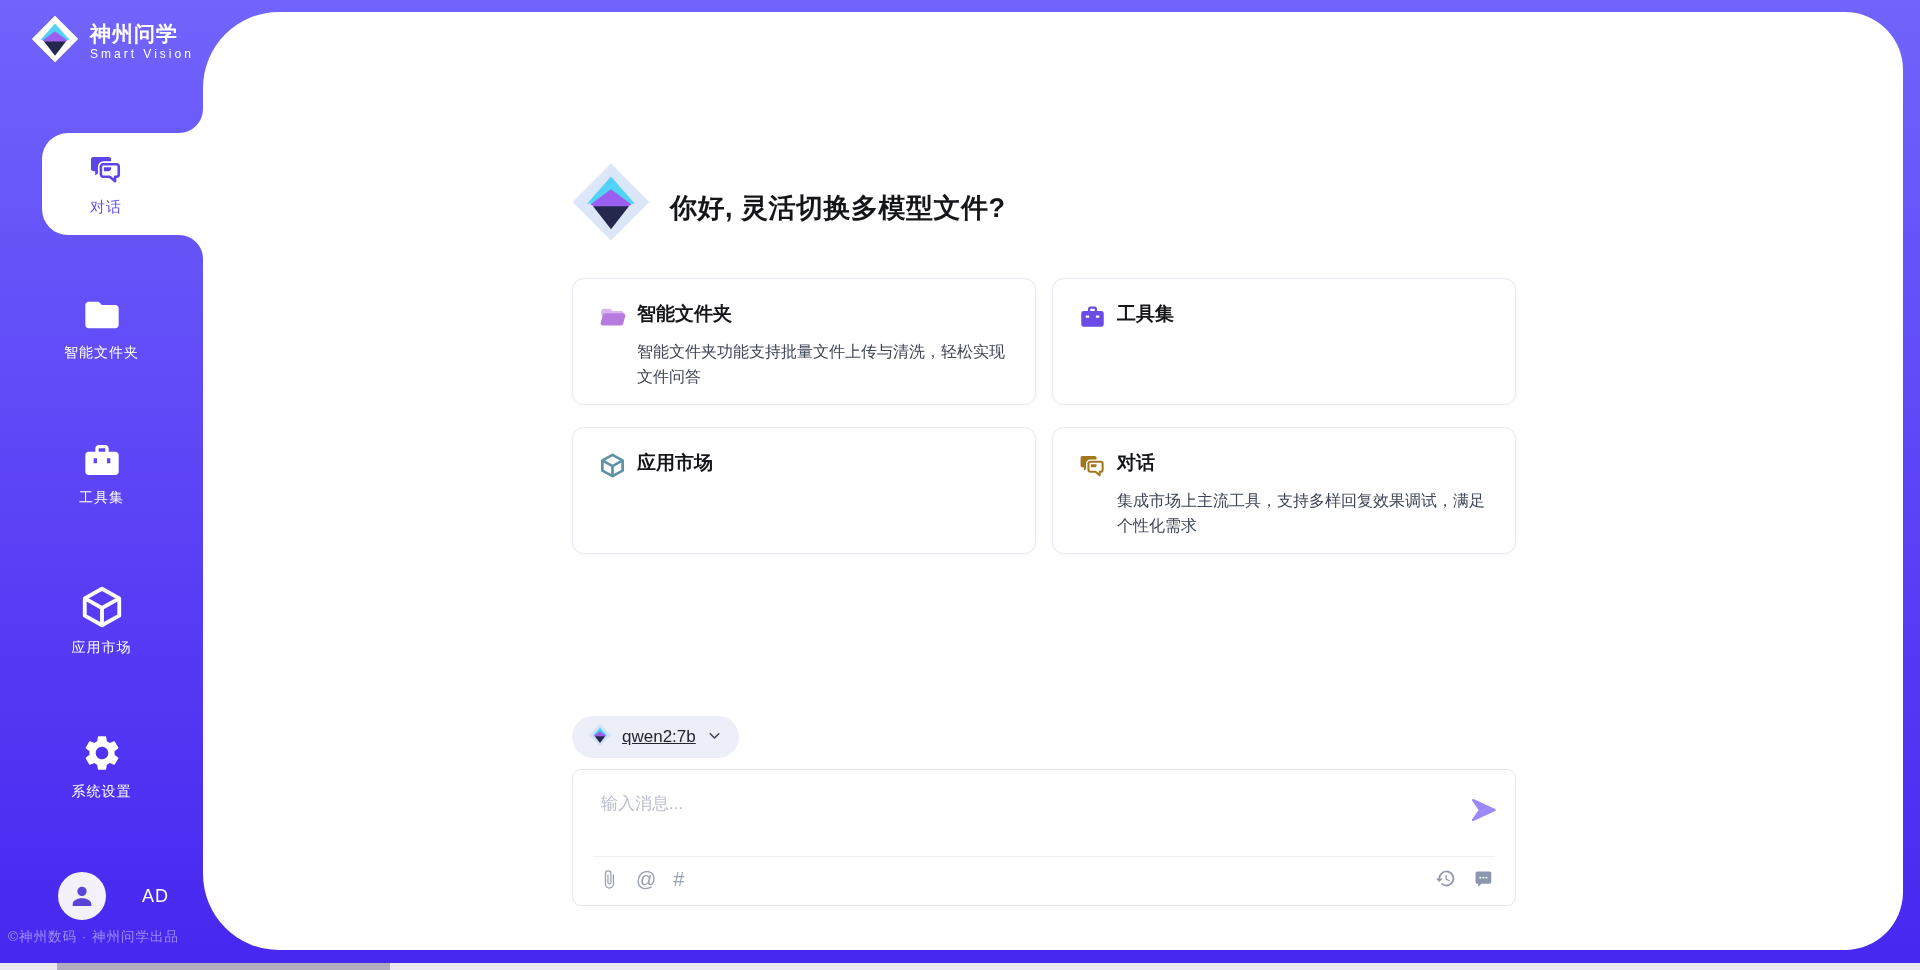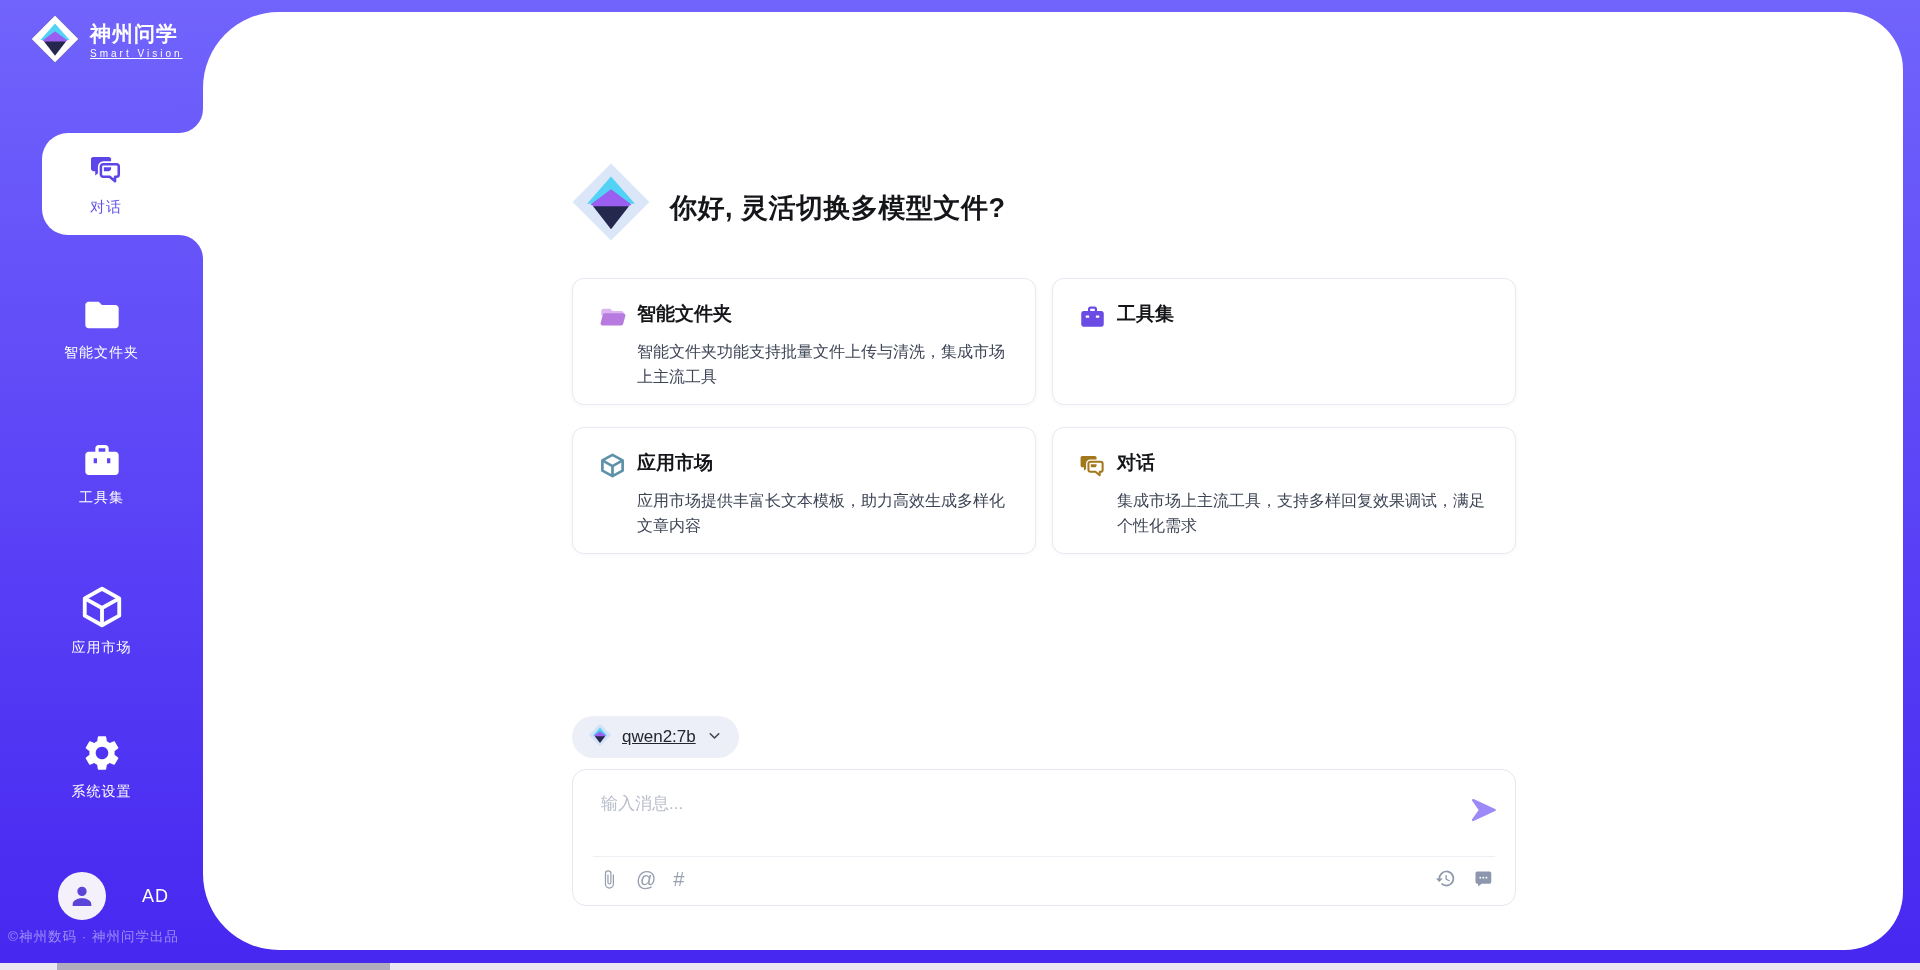--- a/index.html
+++ b/index.html
@@ -9,21 +9,21 @@
     font-family:"Liberation Sans","DejaVu Sans",sans-serif;
     -webkit-font-smoothing:antialiased;
   }
   
   .panel{position:absolute;left:203px;top:12px;width:1700px;height:938px;background:#fff;
          border-radius:76px 58px 58px 76px;z-index:1;}
   
   .sidebar{position:absolute;left:0;top:0;width:203px;height:726px;z-index:2;}
   .brand{position:absolute;left:30px;top:14px;display:flex;align-items:center;gap:10px;}
   .brand-text .cn{font-size:21px;font-weight:700;color:#fff;letter-spacing:1px;line-height:26px;}
-  .brand-text .en{font-size:10px;font-weight:500;color:#fff;letter-spacing:3px;line-height:14px;text-decoration:underline;}
+  .brand-text .en{font-size:12px;font-weight:500;color:#fff;letter-spacing:3px;line-height:14px;}
   .nav-item{position:absolute;left:0;width:203px;text-align:center;color:#fff;cursor:pointer;}
   .nav-item svg{display:block;margin:0 auto 8px;}
   .nav-label{font-size:14px;letter-spacing:1px;}
   .nav-2{top:295px;}.nav-3{top:440px;}.nav-4{top:584px;}.nav-5{top:732px;}
   .active-bubble{position:absolute;left:42px;top:133px;width:166px;height:102px;background:#fff;
          border-radius:26px 0 0 26px;z-index:3;display:flex;flex-direction:column;align-items:center;
          justify-content:center;gap:8px;padding-right:38px;box-sizing:border-box;color:#5b45e8;cursor:pointer;}
   .active-bubble .nav-label{color:#6050e8;font-size:15px;}
   .fillet{position:absolute;left:179px;width:24px;height:24px;background:#fff;z-index:2;}
   .fillet::before{content:"";position:absolute;inset:0;display:block;}
@@ -44,21 +44,21 @@
   .card-icon{position:absolute;left:26px;top:24px;width:27px;height:27px;}
   .card-title{font-size:19px;font-weight:700;color:#15161a;margin:0 0 12px;}
   .card-desc{font-size:16px;color:#3d4455;line-height:25px;}
   .ic-folder{color:#b77be0;}.ic-tool{color:#6a4be4;}.ic-cube{color:#5e92a9;}.ic-chat{color:#a3771c;}
   
   .model-pill{position:absolute;left:572px;top:716px;height:42px;border-radius:21px;background:#edeff8;
         display:inline-flex;align-items:center;gap:10px;padding:0 16px 0 16px;z-index:2;cursor:pointer;}
   .model-label{font-size:17px;color:#23262e;text-decoration:underline;}
   
   .composer{position:absolute;left:572px;top:769px;width:944px;height:137px;background:#fff;
-        border:1px solid #e4e7f0;border-radius:14px;box-sizing:border-box;z-index:2;}
+        border:1px solid #e4e7f0;border-radius:9px;box-sizing:border-box;z-index:2;}
   .composer textarea{position:absolute;left:26px;top:20px;width:840px;height:58px;border:none;outline:none;
         resize:none;background:transparent;font-family:"Liberation Sans","DejaVu Sans",sans-serif;
         font-size:17px;line-height:24px;color:#2b2f3a;}
   .composer textarea::placeholder{color:#b9bdca;}
   .send-btn{position:absolute;right:18px;top:26px;width:28px;height:28px;cursor:pointer;}
   .composer-divider{position:absolute;left:20px;right:20px;top:86px;height:1px;background:#edeff4;}
   .composer-actions{position:absolute;left:26px;top:98px;display:flex;gap:17px;align-items:center;color:#97a0b0;}
   .composer-actions .sym{font-size:20px;line-height:22px;cursor:pointer;}
   .composer-right{position:absolute;right:22px;top:98px;display:flex;gap:16px;align-items:center;color:#8f99ad;}
   .icon-btn{cursor:pointer;display:inline-flex;}
@@ -169,41 +169,40 @@
 <div class="cards">
 
   <div class="card">
     <span class="card-icon ic-folder">
       <svg width="27" height="27" viewBox="0 0 24 24">
           <path fill="#dcb5f0" d="M2 7c0-1.1.9-2 2-2h6l2 2h8c1.1 0 2 .9 2 2v2H2V7z"></path>
           <path fill="currentColor" d="M3.2 20h16.4c.9 0 1.7-.6 1.9-1.5l1.9-7c.3-1.3-.6-2.5-1.9-2.5H5.3c-.9 0-1.7.6-1.9 1.5l-2 7.5c-.2 1 .6 2 1.8 2z"></path>
         </svg>
     </span>
     <div class="card-title">智能文件夹</div>
-    <div class="card-desc">智能文件夹功能支持批量文件上传与清洗，集成市场上主流工具</div>
+    <div class="card-desc">智能文件夹功能支持批量文件上传与清洗，轻松实现文件问答</div>
   </div>
 
   <div class="card">
     <span class="card-icon ic-tool">
       <svg width="27" height="27" viewBox="0 0 24 24">
           <path fill="currentColor" d="M20 7h-4V5c0-1.1-.9-2-2-2h-4c-1.1 0-2 .9-2 2v2H4c-1.1 0-2 .9-2 2v10c0 1.1.9 2 2 2h16c1.1 0 2-.9 2-2V9c0-1.1-.9-2-2-2zM10 5h4v2h-4V5zM6 11h3v2H6v-2zm9 0h3v2h-3v-2z"></path>
         </svg>
     </span>
     <div class="card-title">工具集</div>
   </div>
 
   <div class="card">
     <span class="card-icon ic-cube">
       <svg width="27" height="27" viewBox="0 0 24 24" fill="none" stroke="currentColor" stroke-width="2.4" stroke-linejoin="round">
           <path d="M12 2.5 21 7.5 V16.5 L12 21.5 3 16.5 V7.5 Z"></path>
           <path d="M3 7.5 12 12.5 21 7.5 M12 12.5 V21.5"></path>
         </svg>
     </span>
     <div class="card-title">应用市场</div>
-    <div class="card-desc">应用市场提供丰富长文本模板，助力高效生成多样化文章内容</div>
   </div>
 
   <div class="card">
     <span class="card-icon ic-chat">
       <svg width="27" height="27" viewBox="0 0 24 24" fill="none">
         <path fill="currentColor" d="M3 3.5h11c.9 0 1.6.7 1.6 1.6v6.8c0 .9-.7 1.6-1.6 1.6H8.2L4.4 16.6v-3.1H3c-.9 0-1.6-.7-1.6-1.6V5.1c0-.9.7-1.6 1.6-1.6z"></path>
         <path stroke="#ffffff" stroke-width="4.2" stroke-linejoin="round" d="M10 8.7h9.4c.9 0 1.6.7 1.6 1.6v5.6c0 .9-.7 1.6-1.6 1.6h-1v3.2l-3.8-3.2H10c-.9 0-1.6-.7-1.6-1.6v-5.6c0-.9.7-1.6 1.6-1.6z"></path>
         <path stroke="currentColor" stroke-width="1.8" stroke-linejoin="round" d="M10 8.7h9.4c.9 0 1.6.7 1.6 1.6v5.6c0 .9-.7 1.6-1.6 1.6h-1v3.2l-3.8-3.2H10c-.9 0-1.6-.7-1.6-1.6v-5.6c0-.9.7-1.6 1.6-1.6z"></path>
       </svg>
     </span>

